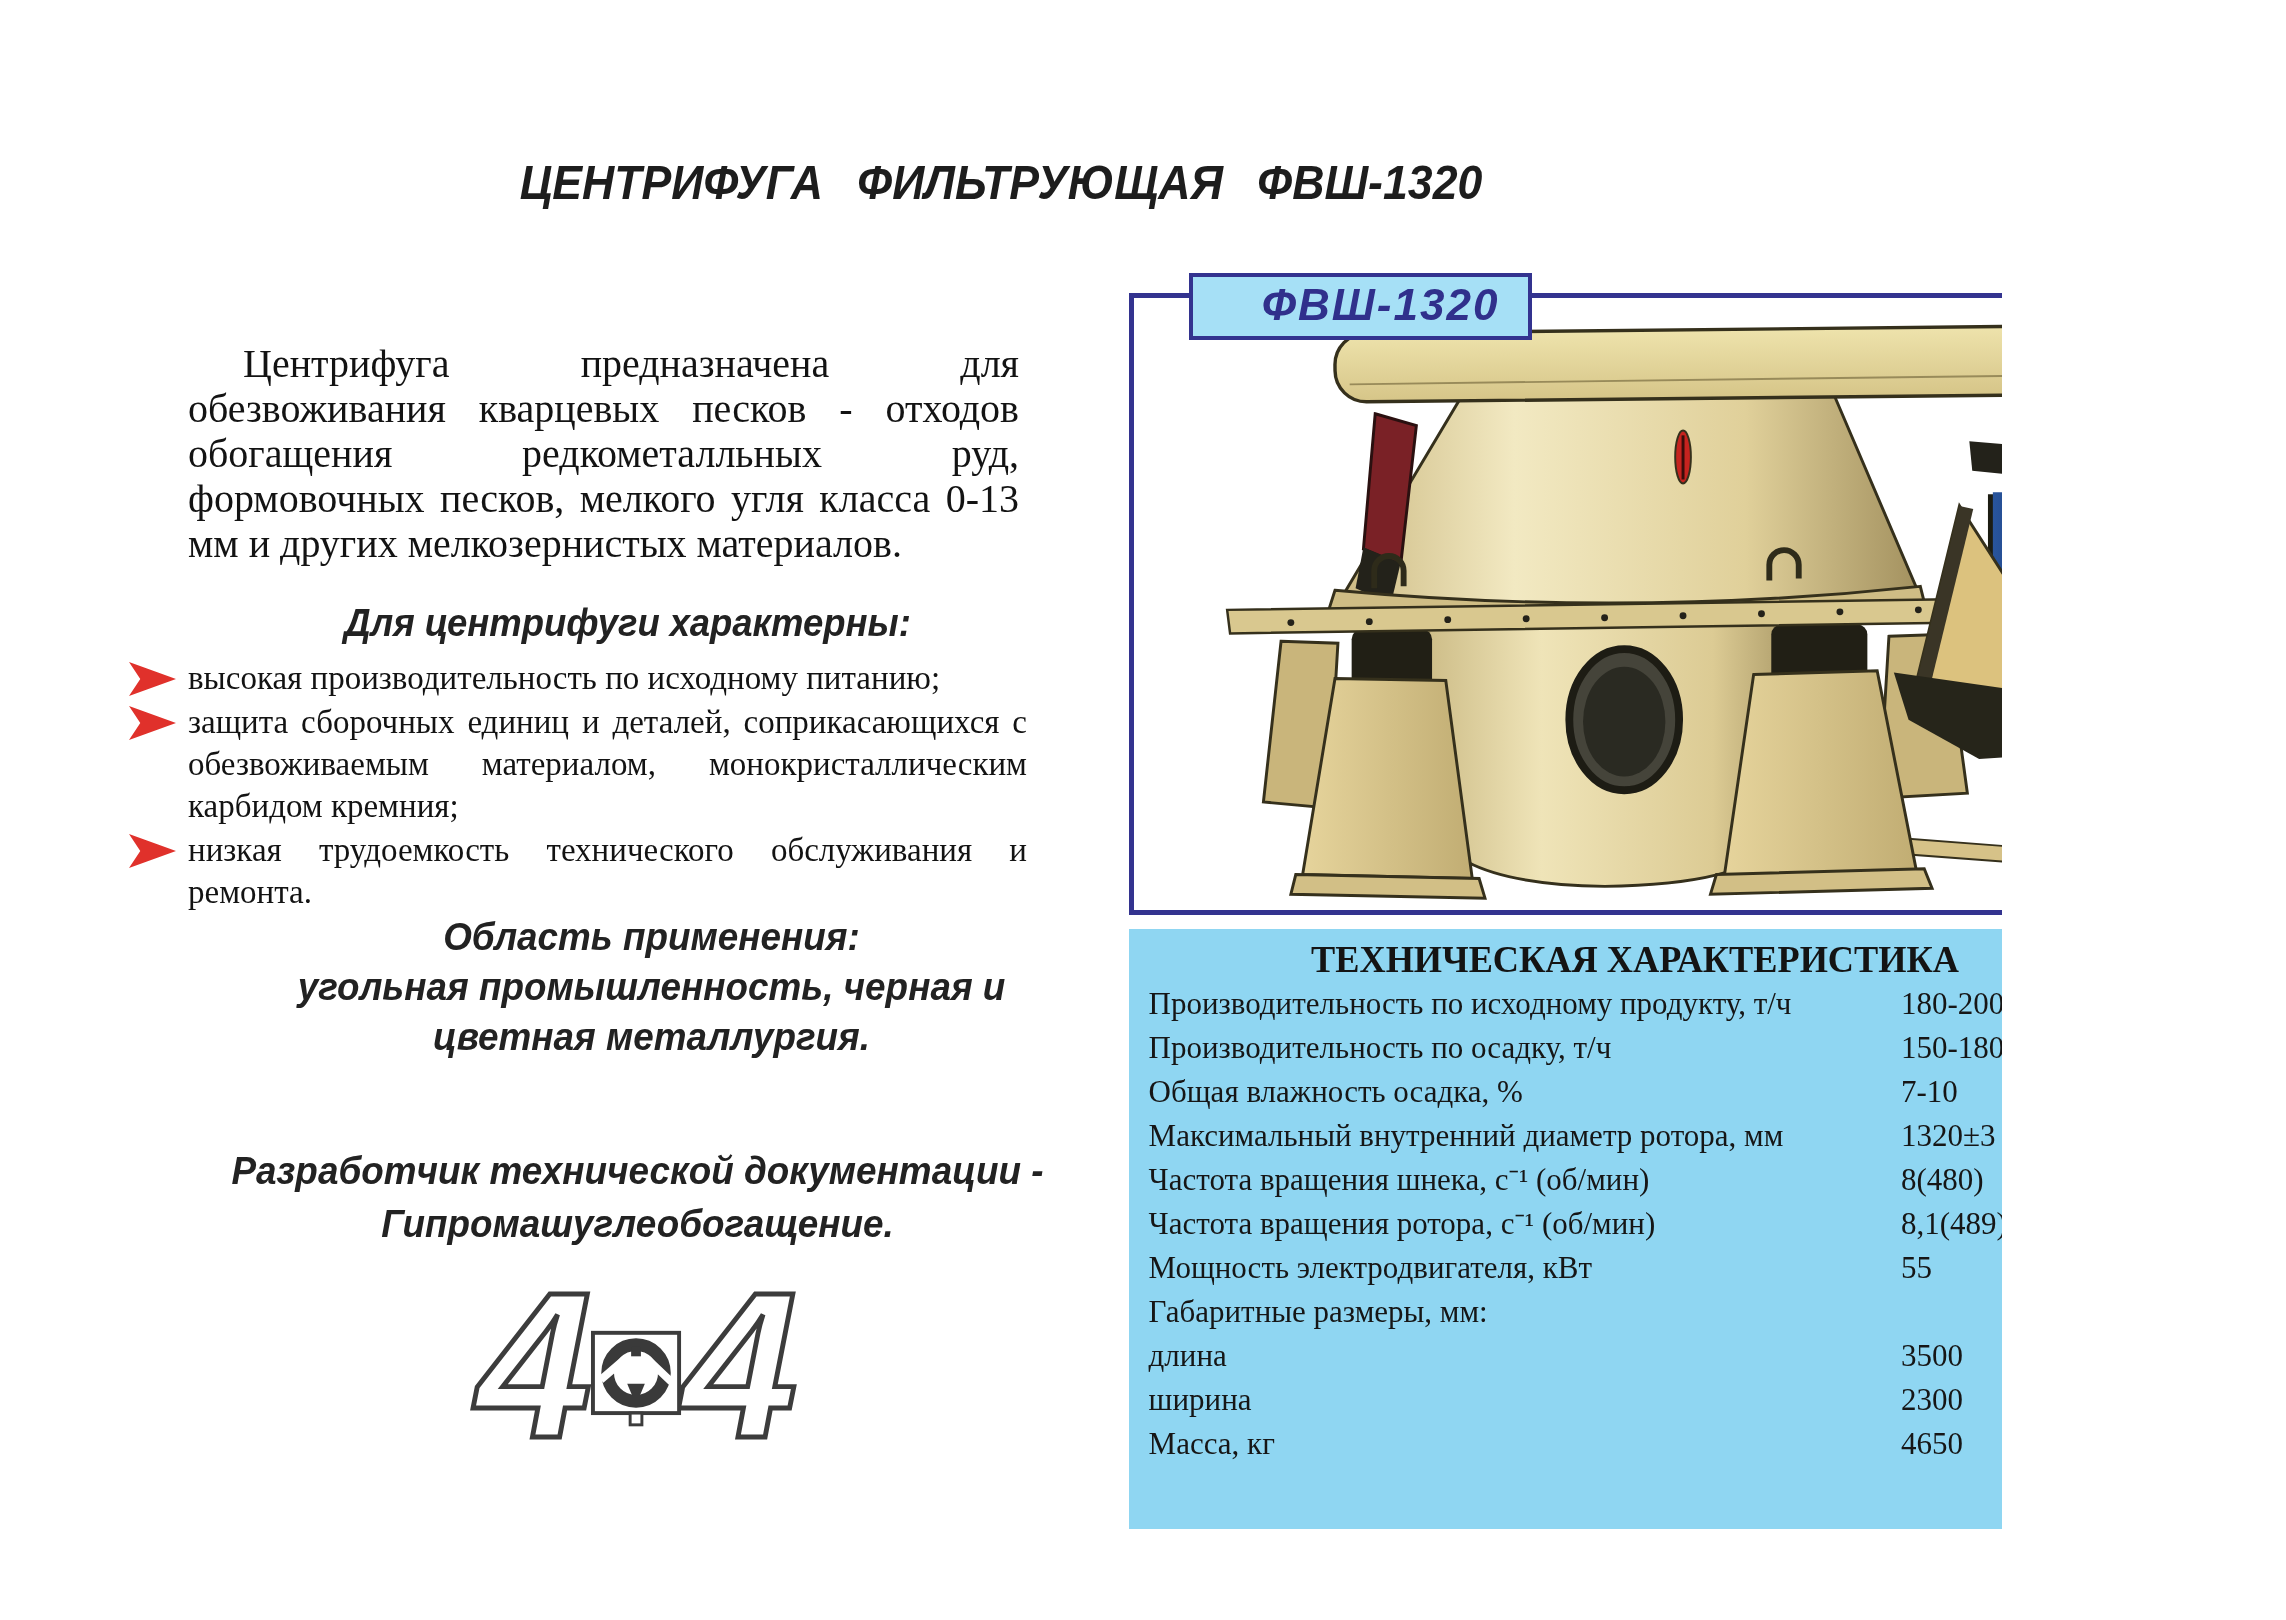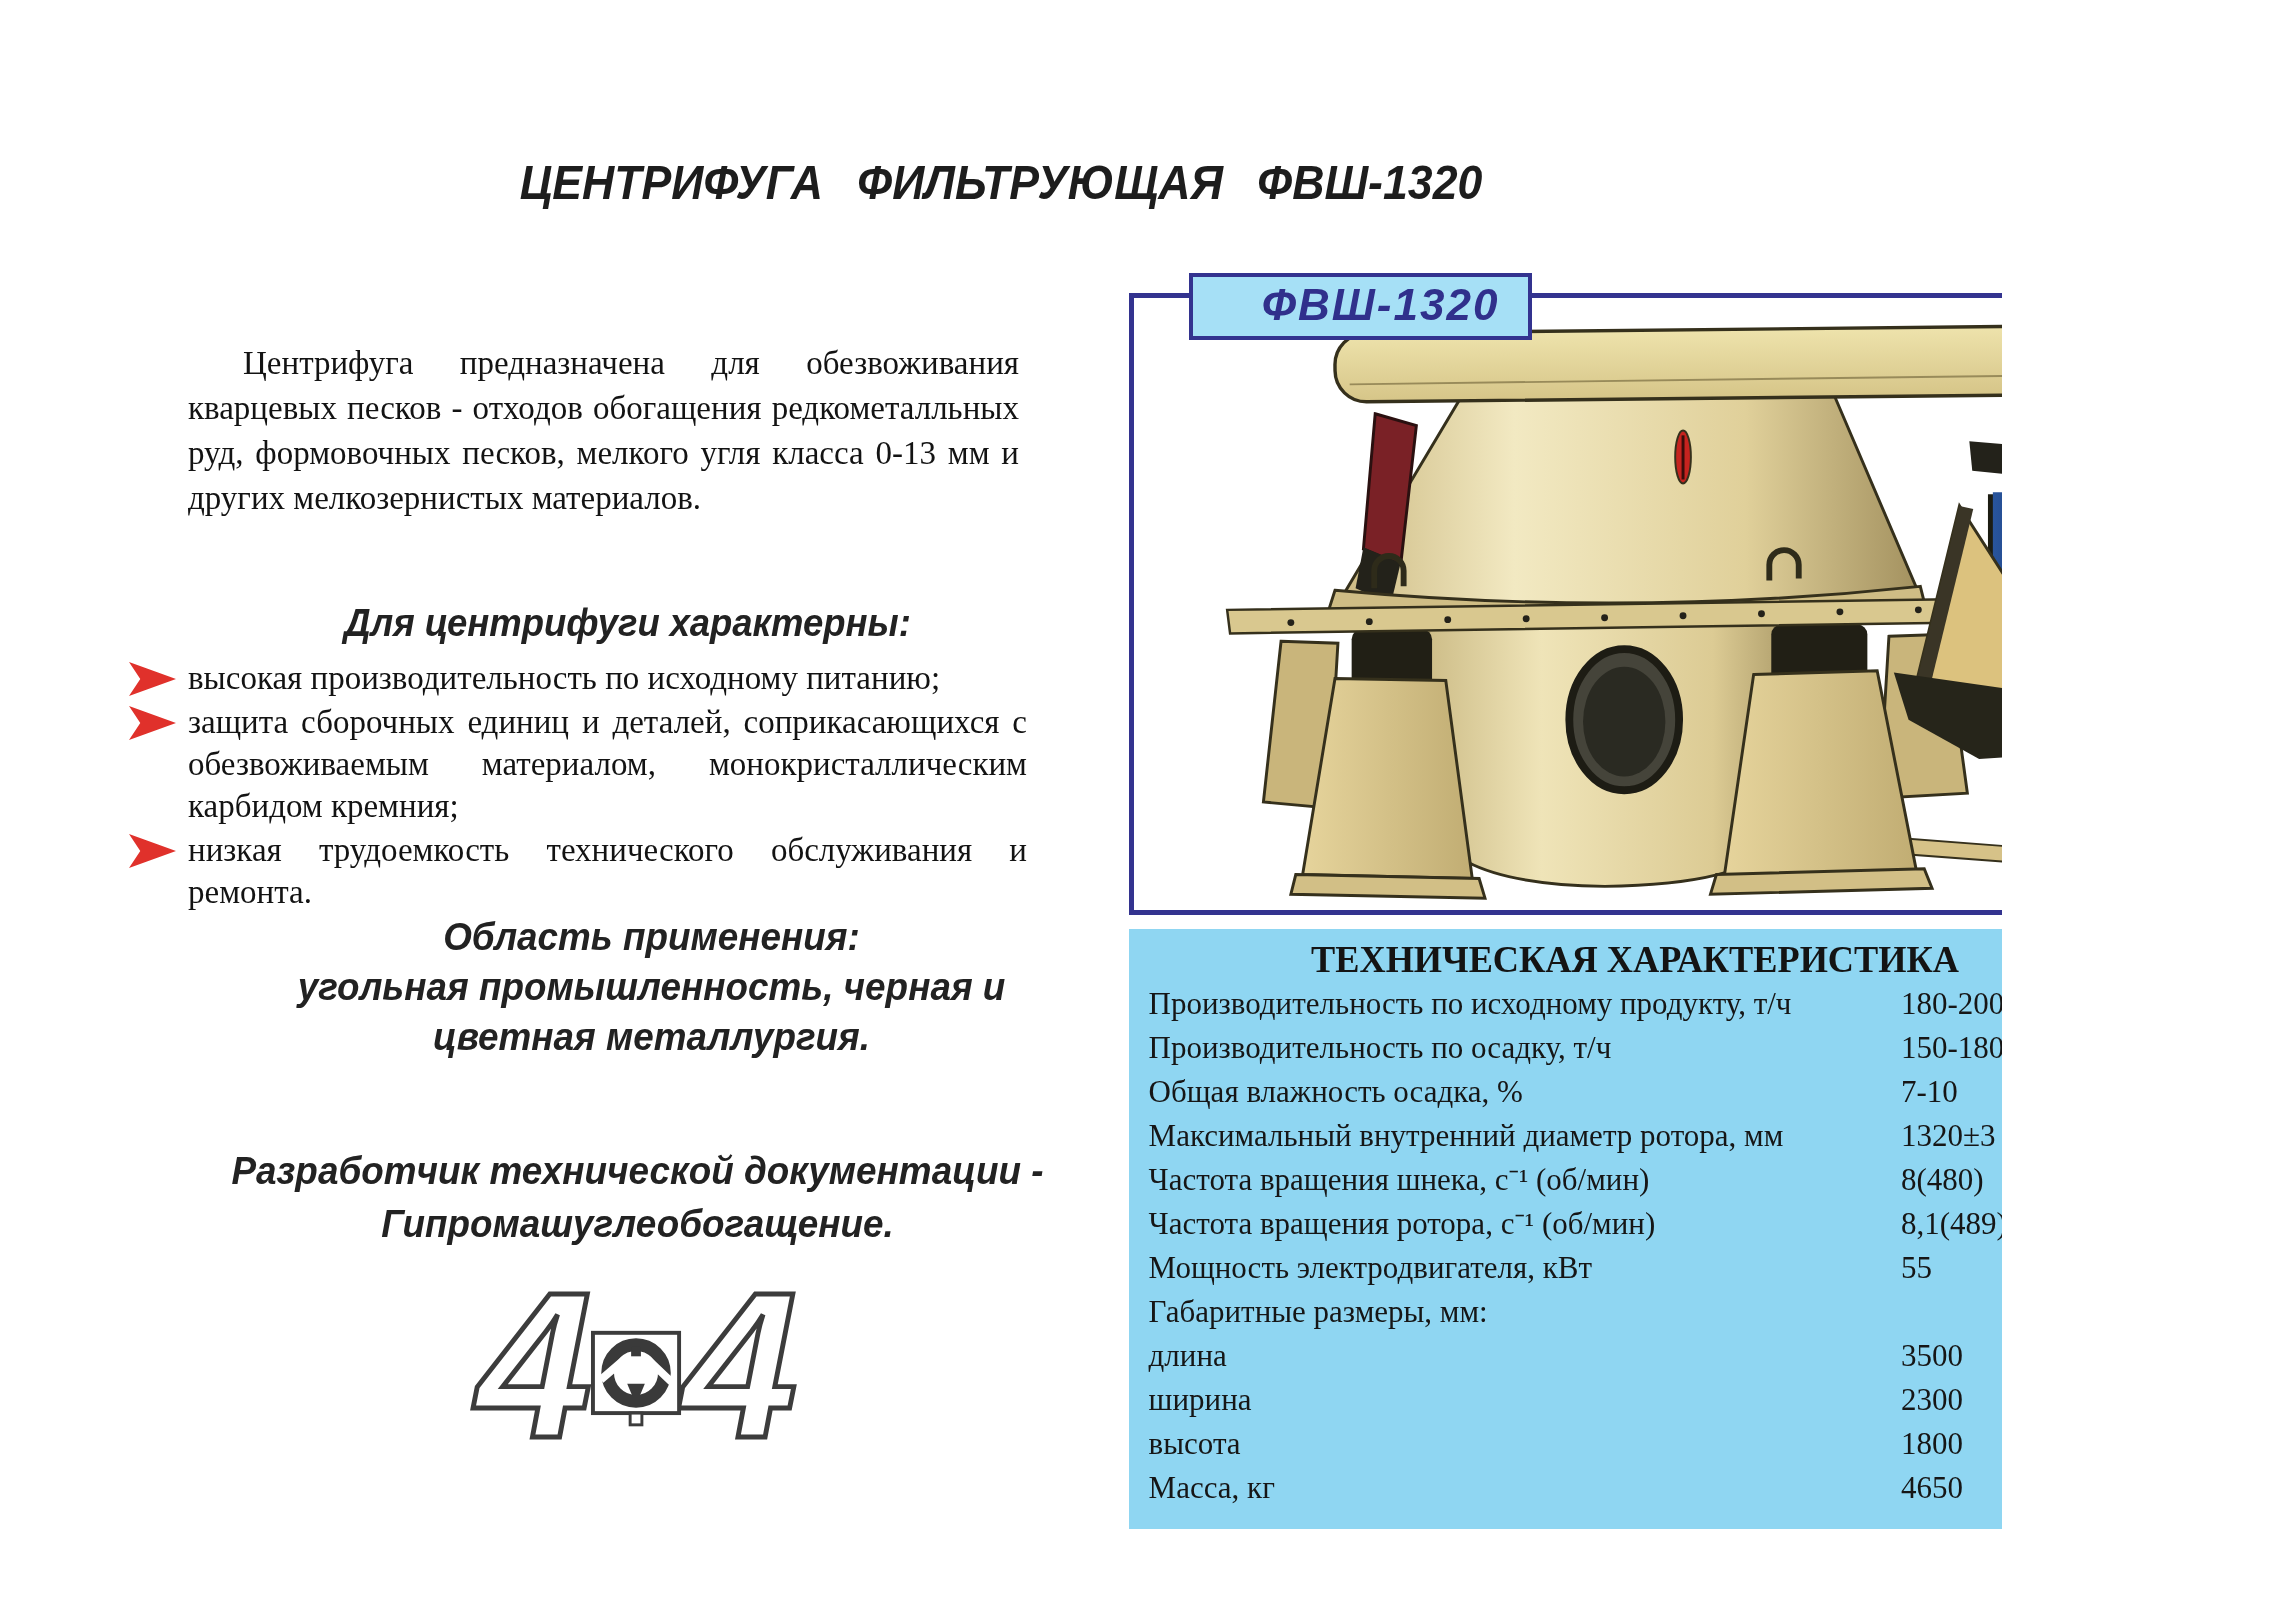--- a/index.html
+++ b/index.html
@@ -12,21 +12,21 @@
     position:absolute; left:0; top:143px; width:100%;
     text-align:center;
     font-family:"Liberation Sans", sans-serif;
     font-style:italic; font-weight:bold; font-size:48px;
     color:#1d1d1d; word-spacing:23.5px; letter-spacing:0px;
     transform:scaleX(0.93);
   }
   
   .intro{
     position:absolute; left:188px; top:329px; width:831px;
-    font-size:33px; line-height:45px; color:#131313;
+    font-size:40px; line-height:45px; color:#131313;
     text-align:justify; text-indent:55px;
   }
   .features-heading{
     position:absolute; left:167px; top:590px; width:921px;
     text-align:center; font-family:"Liberation Sans", sans-serif;
     font-style:italic; font-weight:bold; font-size:38px; color:#222222;
     transform:scaleX(0.96);
   }
   .features-list{
     position:absolute; left:127px; top:645px; width:900px;
@@ -259,24 +259,20 @@
       </div>
       <div class="spec-row">
         <span>длина</span>
         <span class="spec-value">3500</span>
       </div>
       <div class="spec-row">
         <span>ширина</span>
         <span class="spec-value">2300</span>
       </div>
       <div class="spec-row">
-        <span>высота</span>
-        <span class="spec-value">1800</span>
-      </div>
-      <div class="spec-row">
         <span>Масса, кг</span>
         <span class="spec-value">4650</span>
       </div>
     </div>
   </div>
 
 </div>
 
 
 </body></html>

